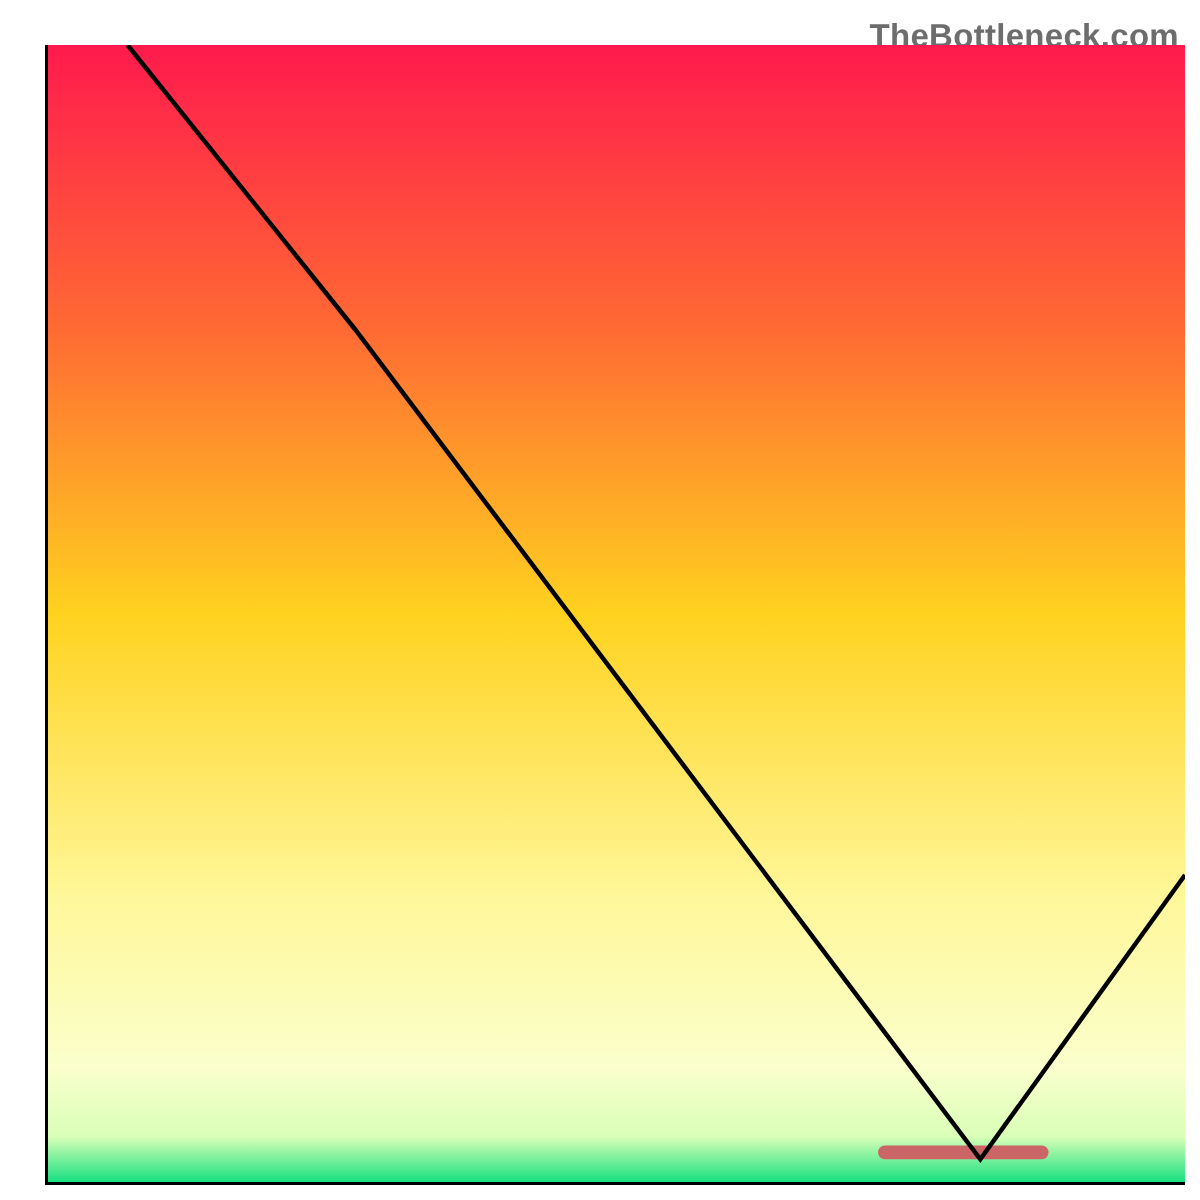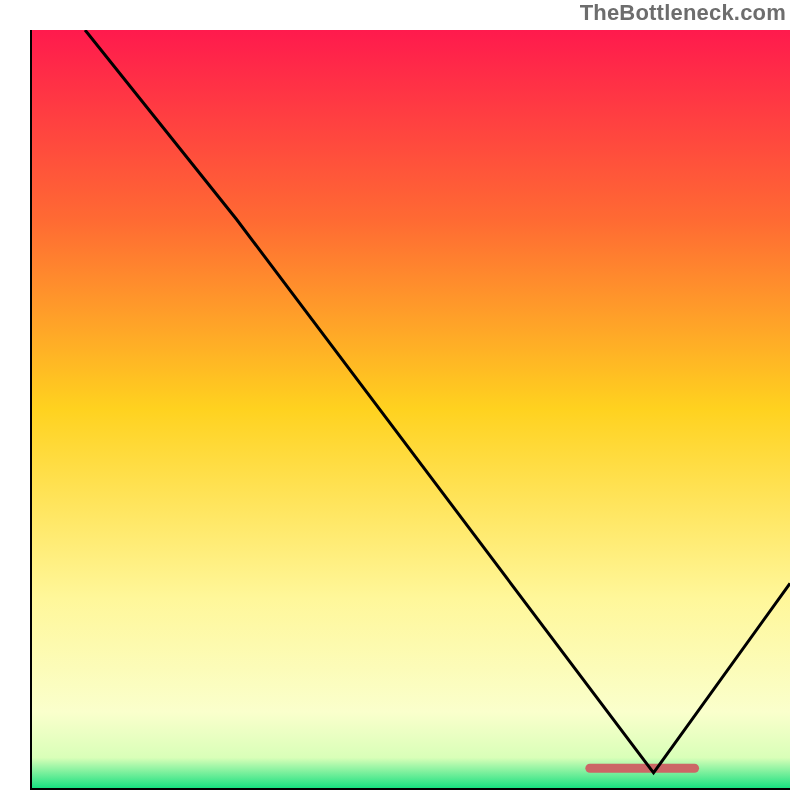--- a/index.html
+++ b/index.html
@@ -10,21 +10,21 @@
     background: #ffffff;
     font-family: Arial, Helvetica, sans-serif;
   }
   .root {
     position: relative;
     width: 800px;
     height: 800px;
   }
   .watermark {
     position: absolute;
-    top: 0;
+    top: 11px;
     right: 14px;
     font-size: 22px;
     font-weight: bold;
     color: #6d6d6d;
     letter-spacing: 0.2px;
   }
   .plot-frame {
     position: absolute;
     left: 30px;
     top: 30px;

